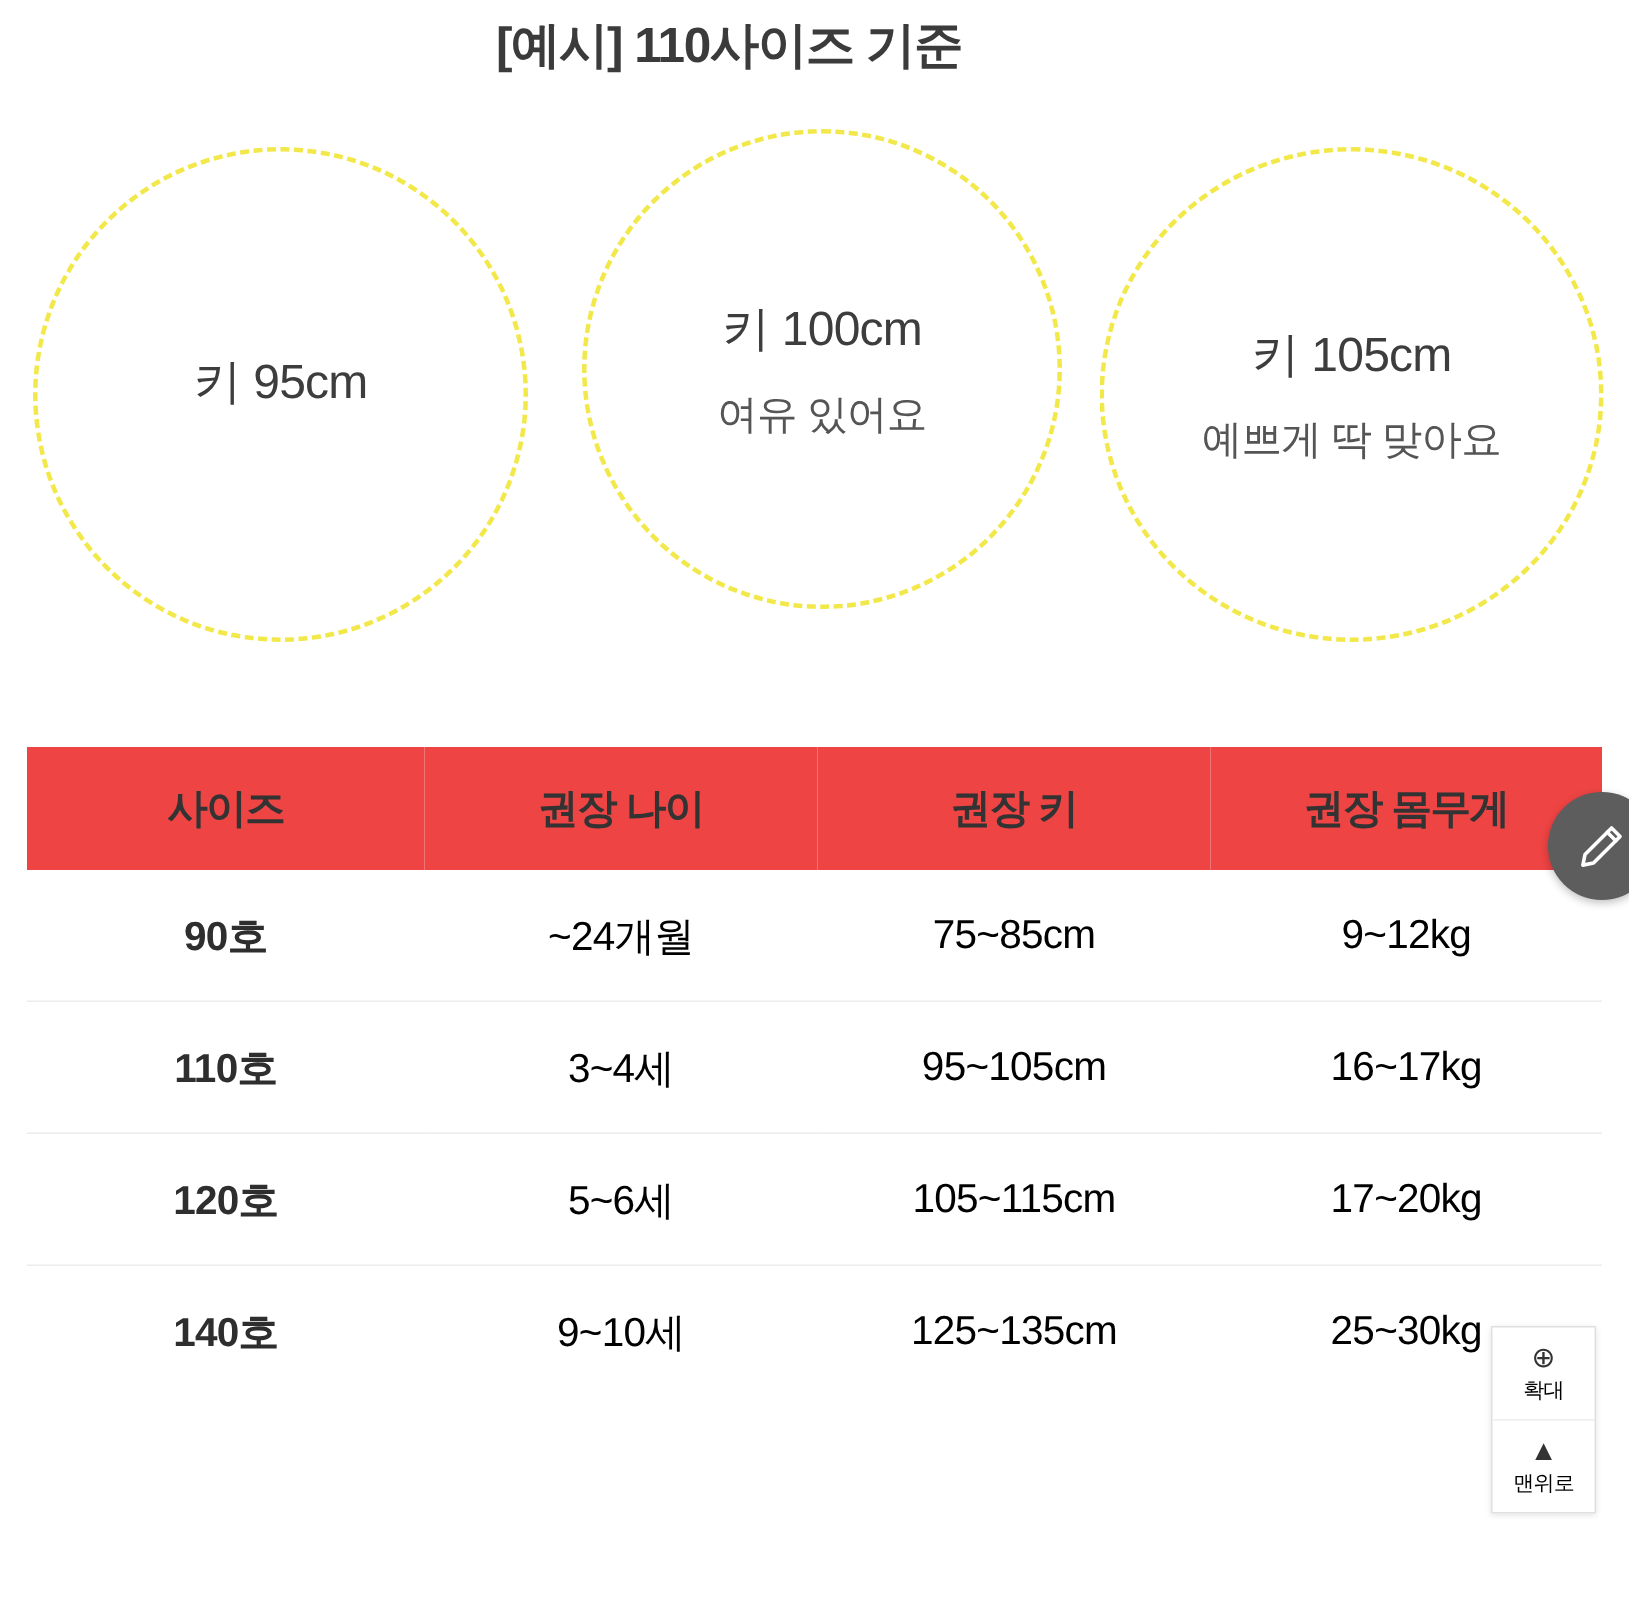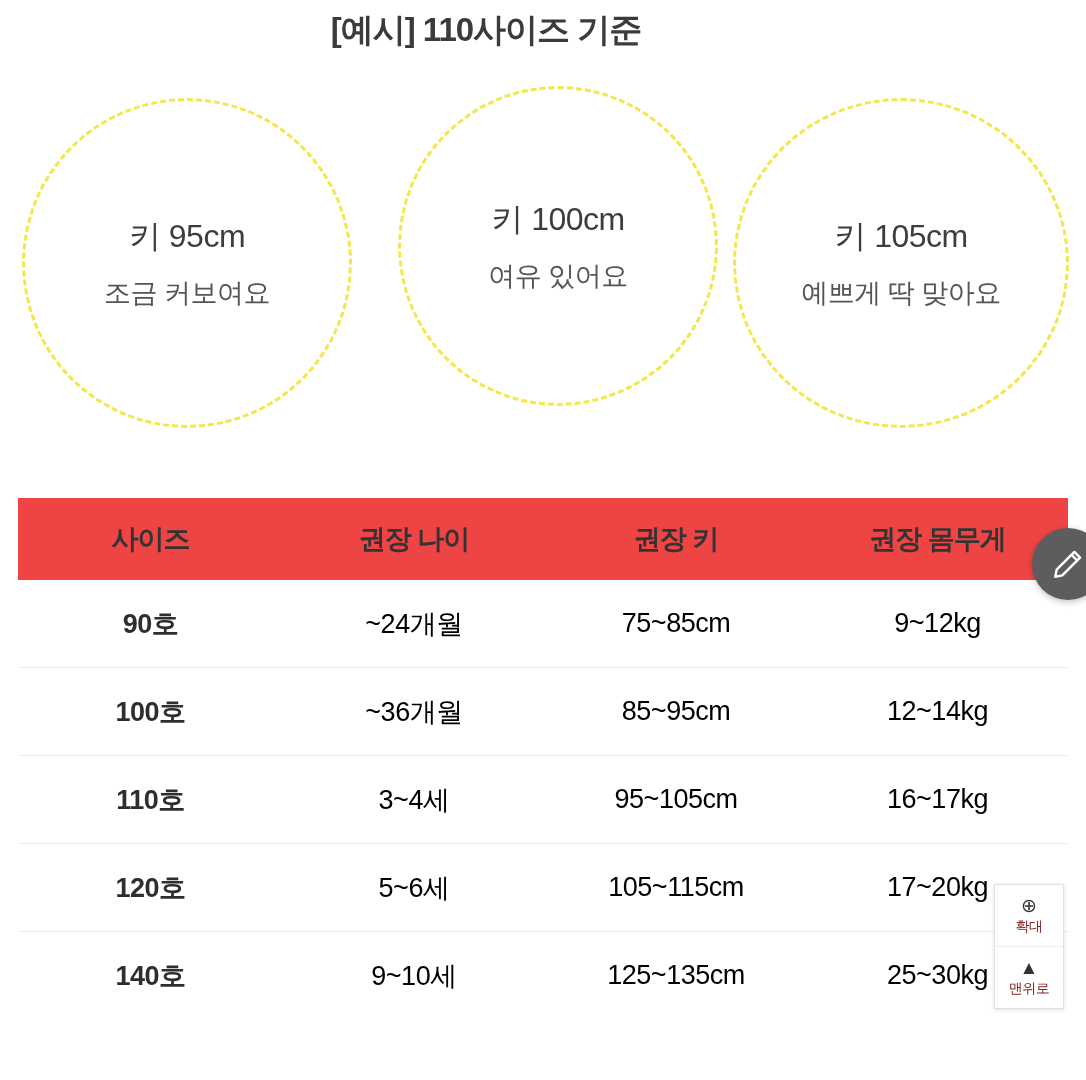--- a/index.html
+++ b/index.html
@@ -55,21 +55,21 @@
     letter-spacing: -0.5px;
     margin-bottom: 16px;
   }
   .circle .c-sub {
     font-size: 27px;
     font-weight: 400;
     color: #555555;
     letter-spacing: -0.5px;
   }
   #circle-0 { left: 22px;  top: 14px;  width: 330px; height: 330px; }
-  #circle-1 { left: 398px; top: 2px;   width: 320px; height: 320px; }
+  #circle-1 { left: 388px; top: 2px;   width: 320px; height: 320px; }
   #circle-2 { left: 733px; top: 14px;  width: 336px; height: 330px; }
 
   
   .size-table {
     position: absolute;
     top: 498px;
     left: 18px;
     width: 1050px;
     border-collapse: collapse;
     table-layout: fixed;
@@ -132,38 +132,37 @@
     display: flex;
     flex-direction: column;
     align-items: center;
     justify-content: center;
     gap: 3px;
     cursor: pointer;
   }
   .side-btn + .side-btn { border-top: 1px solid #ececec; }
   .side-btn .sb-label {
     font-size: 14px;
-    color: #7f1d1d;
+    color: #000000;
     letter-spacing: -0.5px;
   }
   .side-btn .sb-icon {
     font-size: 19px;
     line-height: 19px;
     color: #333333;
   }
 </style>
 </head>
 <body>
 
 <div class="title">[예시] 110사이즈 기준</div>
 
 <div class="circles">
   <div class="circle" id="circle-0">
     <div class="c-main">키 95cm</div>
-    <div class="c-sub">조금 커보여요</div>
   </div>
   <div class="circle" id="circle-1">
     <div class="c-main">키 100cm</div>
     <div class="c-sub">여유 있어요</div>
   </div>
   <div class="circle" id="circle-2">
     <div class="c-main">키 105cm</div>
     <div class="c-sub">예쁘게 딱 맞아요</div>
   </div>
 </div>
@@ -184,26 +183,20 @@
     </tr>
   </thead>
   <tbody>
     <tr>
       <td class="col-size">90호</td>
       <td>~24개월</td>
       <td>75~85cm</td>
       <td>9~12kg</td>
     </tr>
     <tr>
-      <td class="col-size">100호</td>
-      <td>~36개월</td>
-      <td>85~95cm</td>
-      <td>12~14kg</td>
-    </tr>
-    <tr>
       <td class="col-size">110호</td>
       <td>3~4세</td>
       <td>95~105cm</td>
       <td>16~17kg</td>
     </tr>
     <tr>
       <td class="col-size">120호</td>
       <td>5~6세</td>
       <td>105~115cm</td>
       <td>17~20kg</td>

